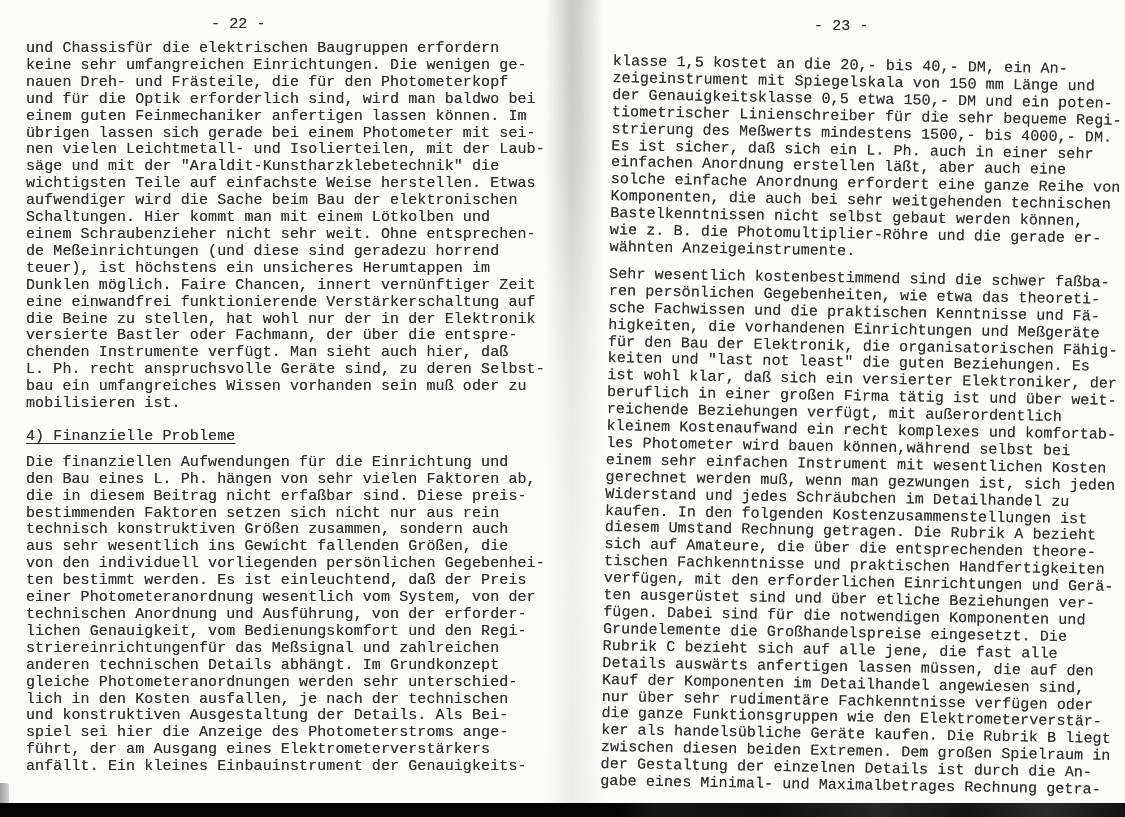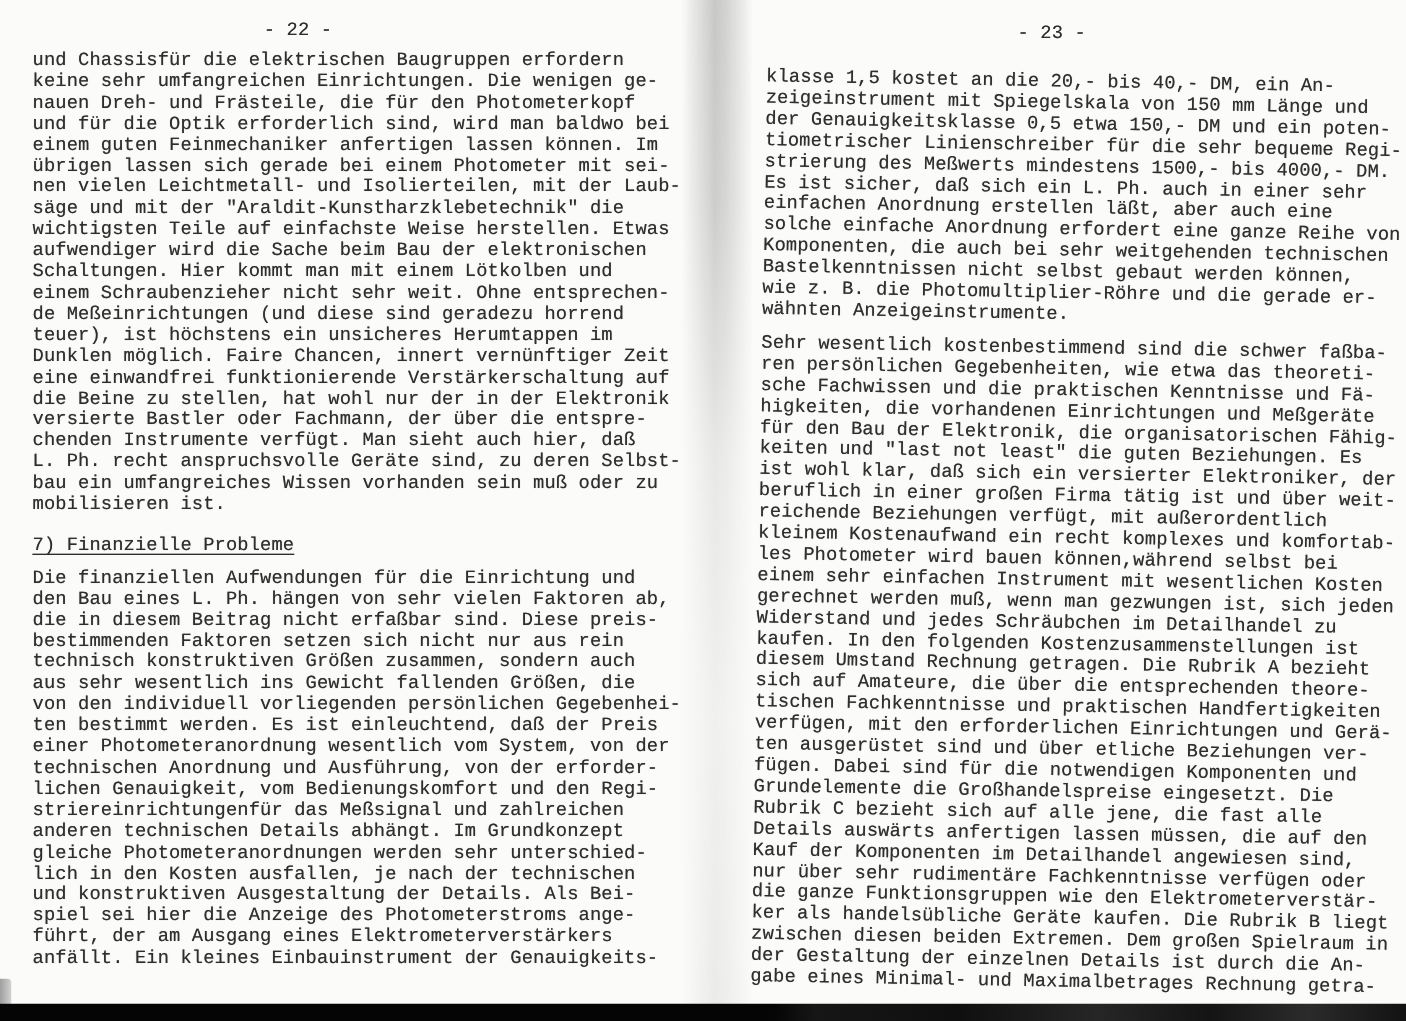--- a/index.html
+++ b/index.html
@@ -107,21 +107,21 @@
 de Meßeinrichtungen (und diese sind geradezu horrend
 teuer), ist höchstens ein unsicheres Herumtappen im
 Dunklen möglich. Faire Chancen, innert vernünftiger Zeit
 eine einwandfrei funktionierende Verstärkerschaltung auf
 die Beine zu stellen, hat wohl nur der in der Elektronik
 versierte Bastler oder Fachmann, der über die entspre-
 chenden Instrumente verfügt. Man sieht auch hier, daß
 L. Ph. recht anspruchsvolle Geräte sind, zu deren Selbst-
 bau ein umfangreiches Wissen vorhanden sein muß oder zu
 mobilisieren ist.</p>
-      <h2 class="heading">7) Finanzielle Probleme</h2>
+      <h2 class="heading">4) Finanzielle Probleme</h2>
       <p class="para">Die finanziellen Aufwendungen für die Einrichtung und
 den Bau eines L. Ph. hängen von sehr vielen Faktoren ab,
 die in diesem Beitrag nicht erfaßbar sind. Diese preis-
 bestimmenden Faktoren setzen sich nicht nur aus rein
 technisch konstruktiven Größen zusammen, sondern auch
 aus sehr wesentlich ins Gewicht fallenden Größen, die
 von den individuell vorliegenden persönlichen Gegebenhei-
 ten bestimmt werden. Es ist einleuchtend, daß der Preis
 einer Photometeranordnung wesentlich vom System, von der
 technischen Anordnung und Ausführung, von der erforder-

